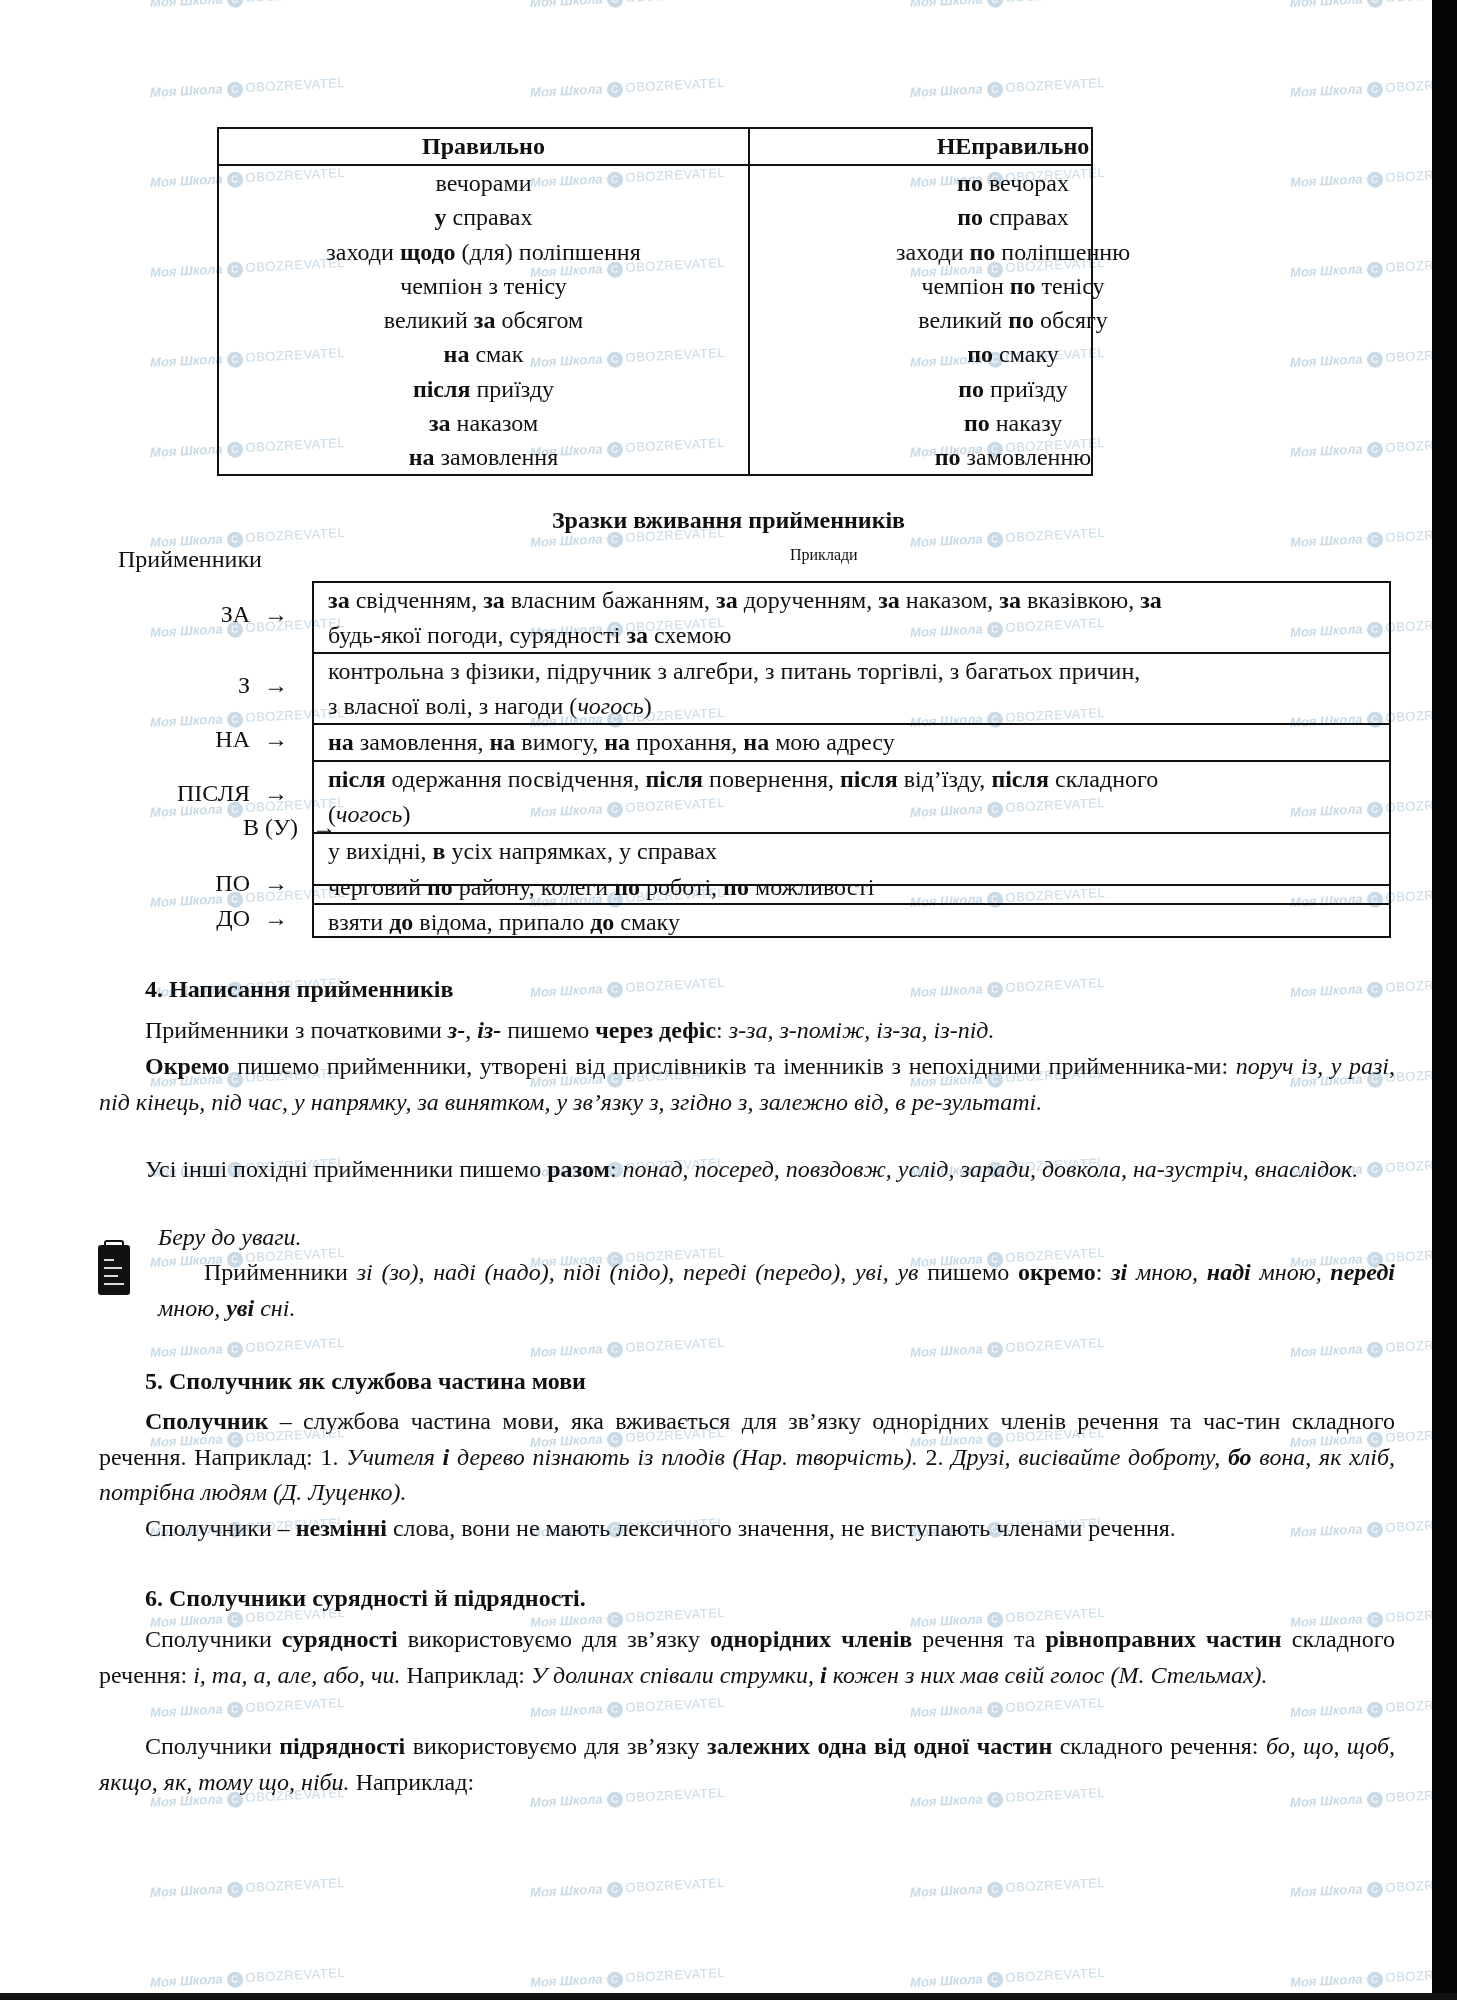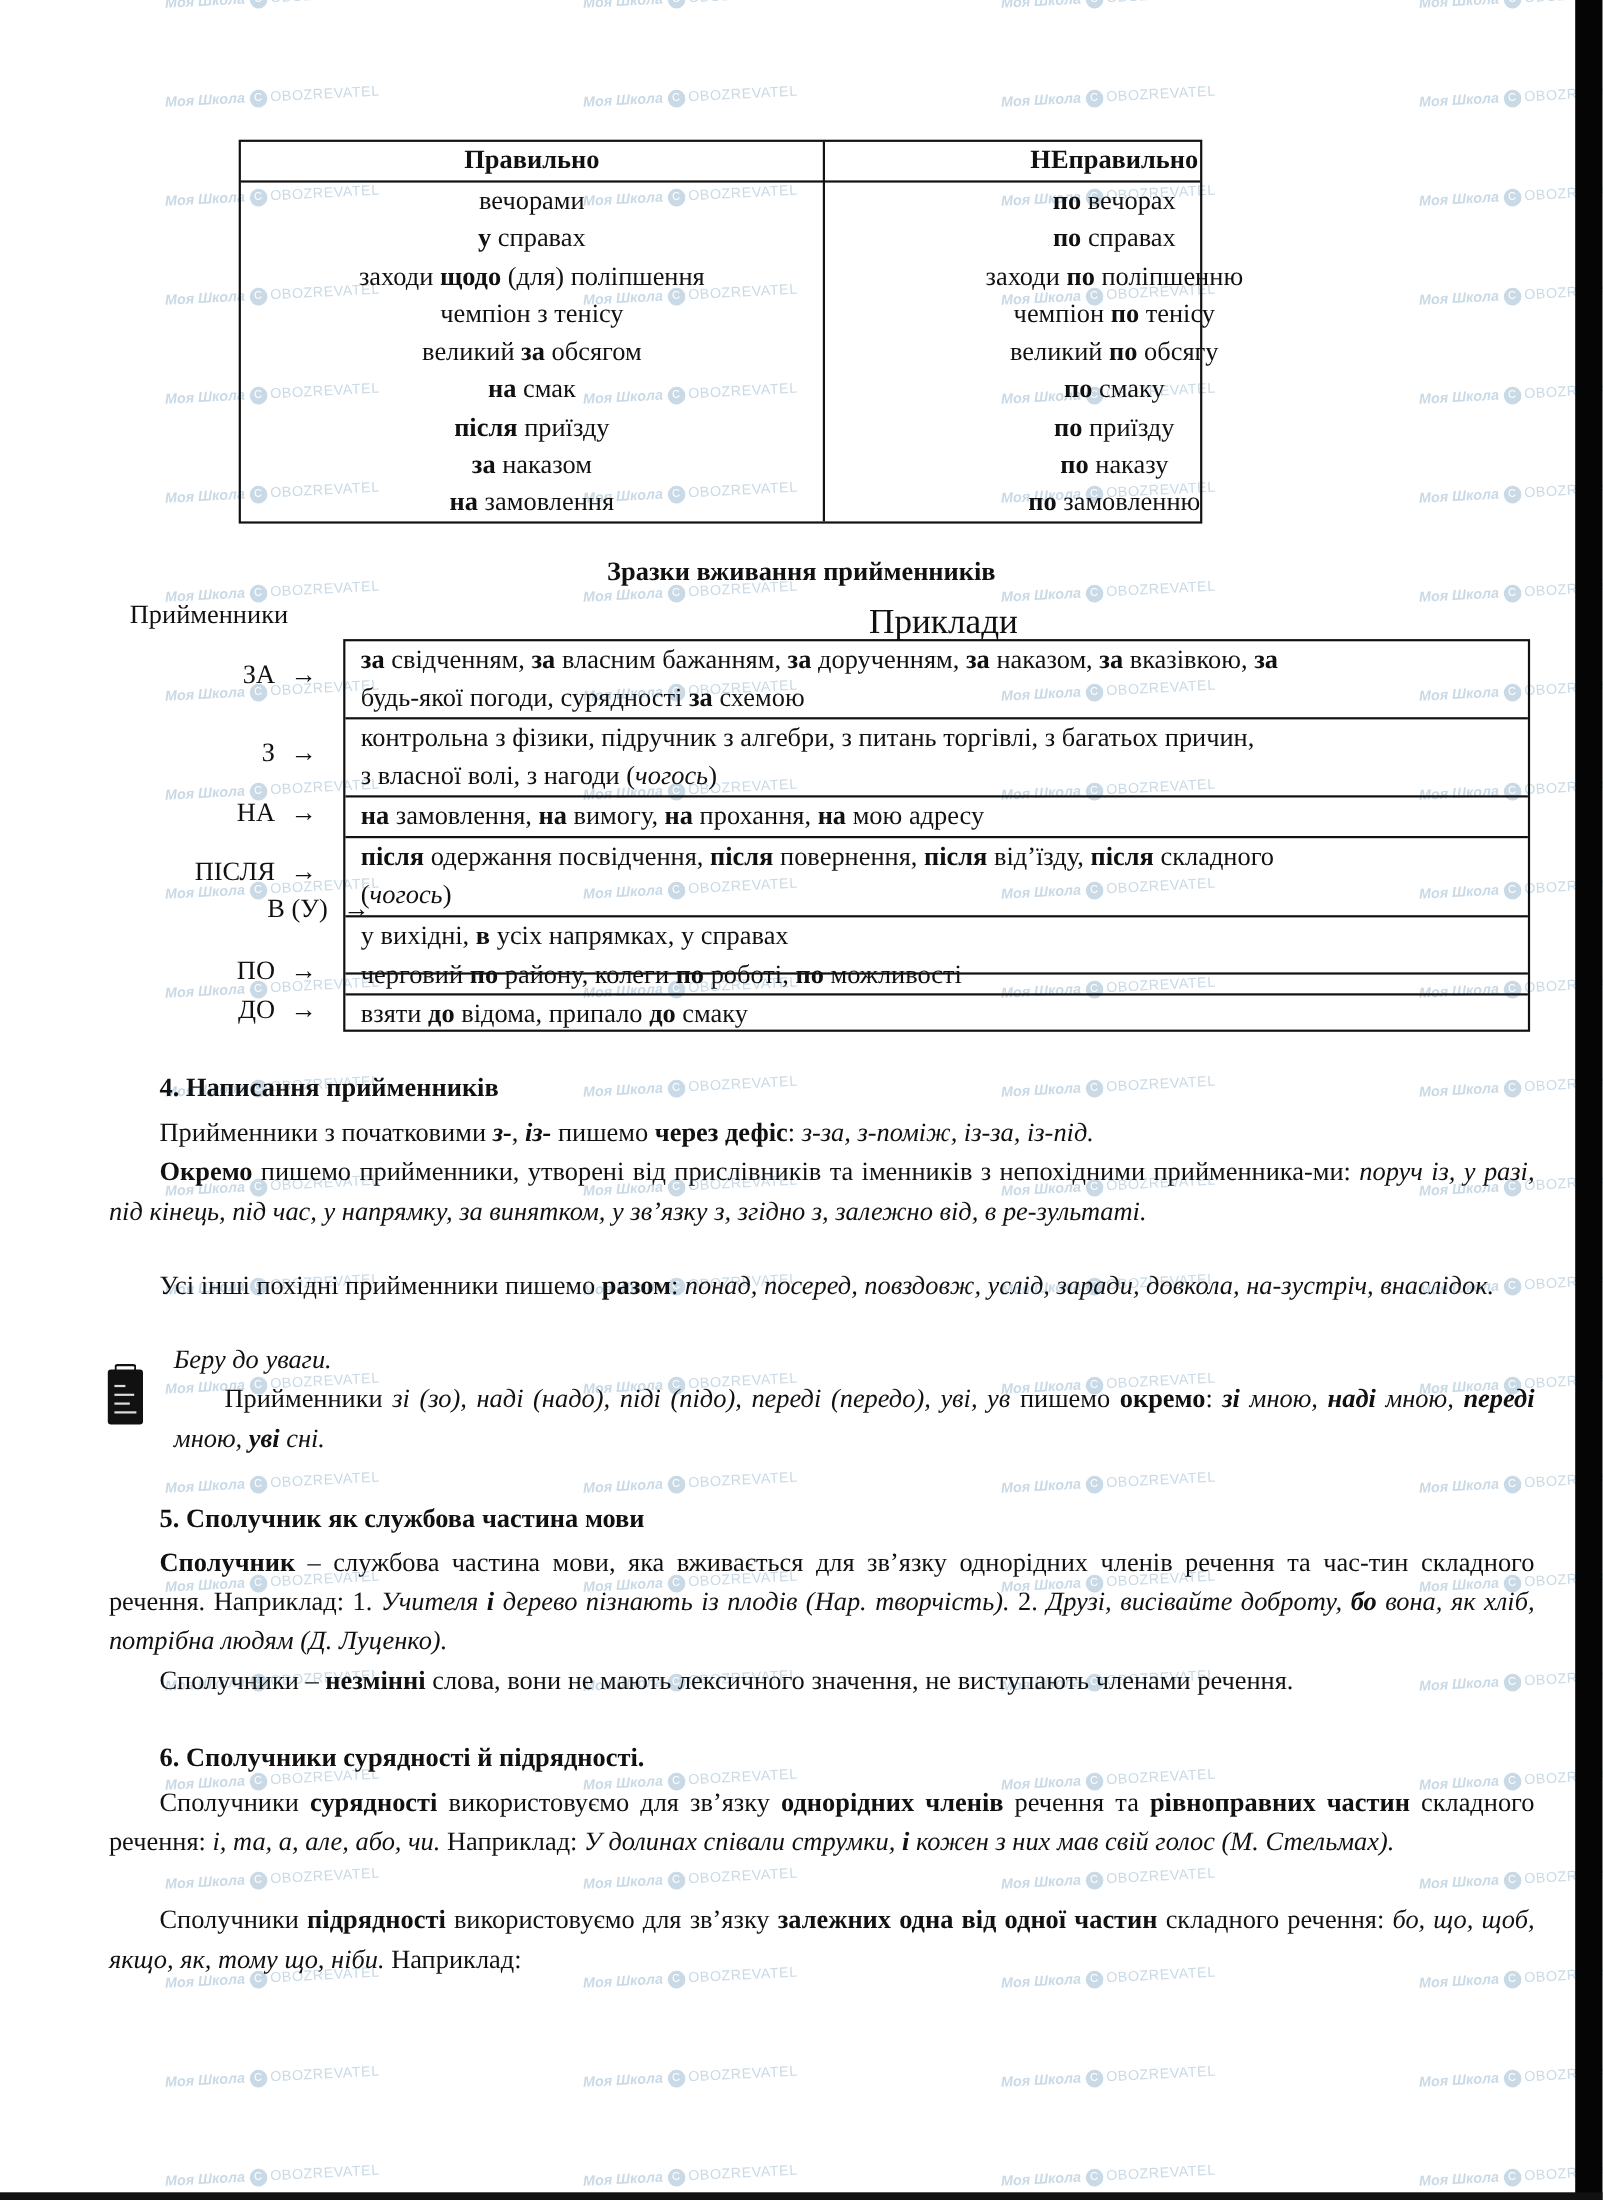--- a/index.html
+++ b/index.html
@@ -24,21 +24,21 @@
   .t1-col.right{left:529px;width:526px;border-left:2px solid #111;}
   .t1-hcell{height:35px;line-height:35px;text-align:center;font-weight:bold;font-size:24px;}
   .t1-rows{position:absolute;top:37px;left:0;right:0;border-radius:25px;}
   .t1-cell{height:34.3px;line-height:34px;text-align:center;font-size:24px;}
   .b{font-weight:bold;}
   .i{font-style:italic;}
 
   
   .t2-title{position:absolute;left:0;width:1457px;top:507px;text-align:center;font-weight:bold;font-size:24px;}
   .t2-h1{position:absolute;left:118px;top:546px;font-size:24px;}
-  .t2-h2{position:absolute;left:790px;top:546px;font-size:32px;}
+  .t2-h2{position:absolute;left:790px;top:546px;font-size:16px;}
 
   
   .t2{position:absolute;left:312px;top:581px;width:1079px;height:357px;border:2px solid #111;box-sizing:border-box;}
   .t2-row{position:absolute;left:0;right:0;border-bottom:2px solid #111;box-sizing:border-box;padding:0 14px;font-size:24px;line-height:35px;}
   .t2-row:last-child{border-bottom:none;}
   .t2-label{position:absolute;right:1160px;font-size:24px;text-align:right;white-space:nowrap;}
   .t2-label .arrow{margin-left:14px;}
 
   
   .para{position:absolute;left:99px;width:1296px;font-size:24px;line-height:35.5px;text-align:justify;}

